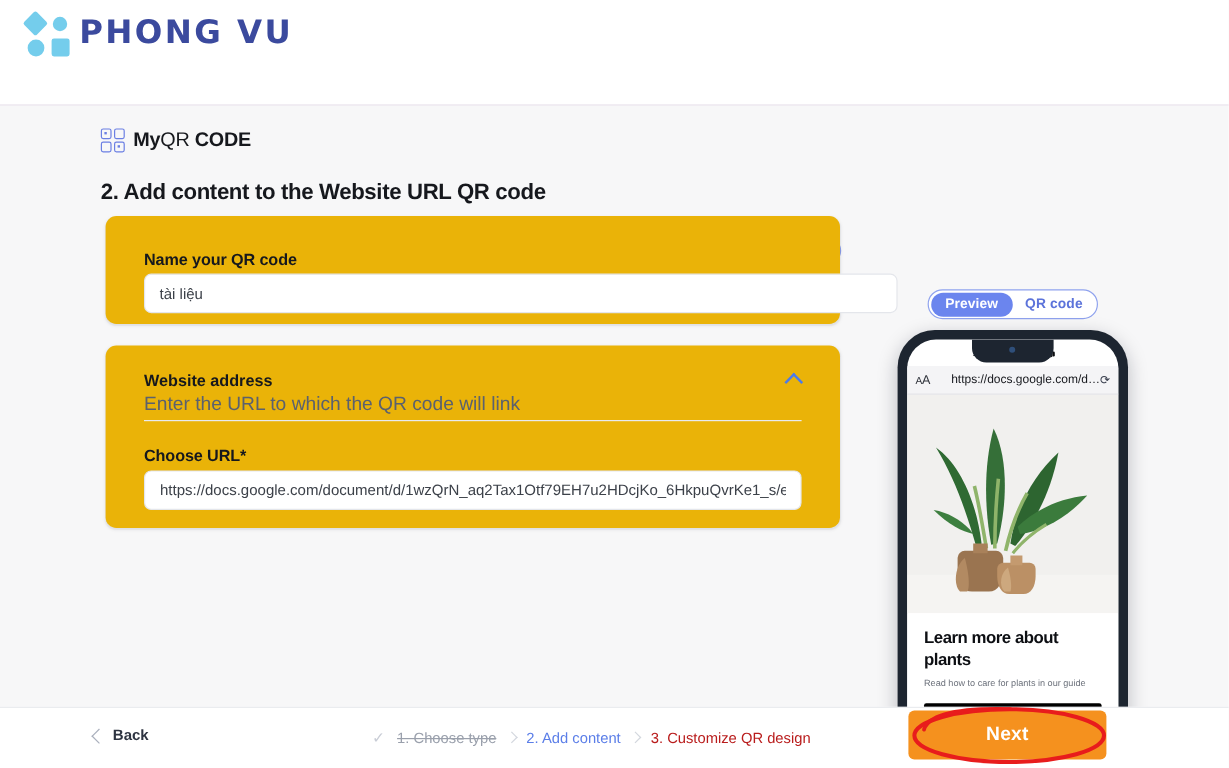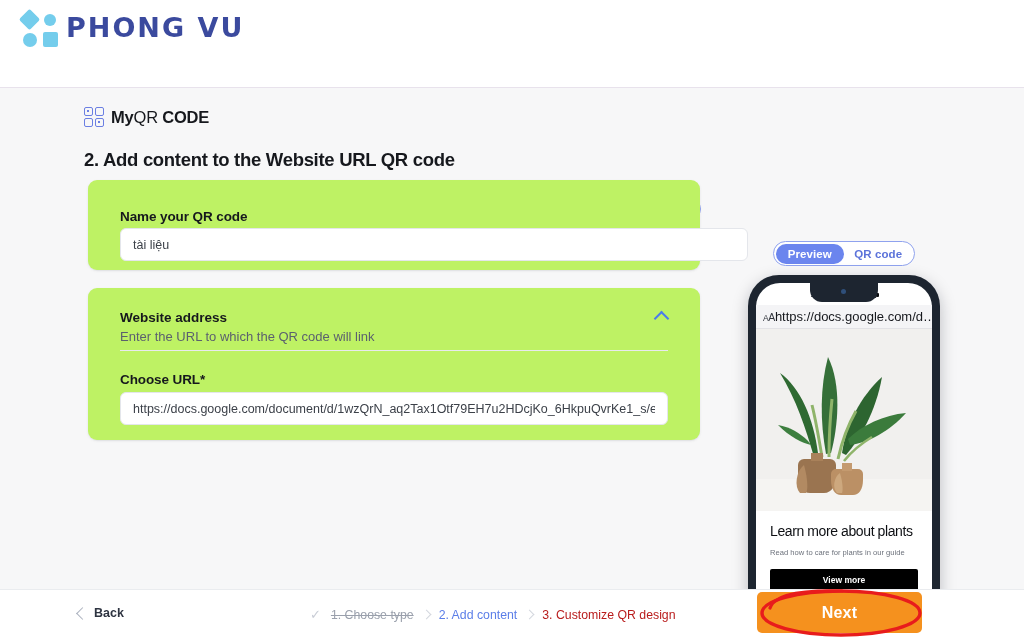--- a/index.html
+++ b/index.html
@@ -70,39 +70,39 @@
     color: #6b7fe3; font-weight: bold; line-height: 1;
   }
 
   .page-title {
     position: absolute; left: 84px; top: 60px;
     font-size: 18.5px; font-weight: bold; color: #16181d; letter-spacing: -0.3px;
   }
 
   
   .card {
-    position: absolute; background: #bef264; border-radius: 9px;
+    position: absolute; background: #eab308; border-radius: 9px;
     box-shadow: 0 1px 3px rgba(20,25,40,0.07), 0 1px 1px rgba(20,25,40,0.04);
   }
   #card-name { left: 88px; top: 91px; width: 612px; height: 90px; }
   #card-url  { left: 88px; top: 199px; width: 612px; height: 152px; }
 
   .field-label {
     font-size: 13.5px; font-weight: bold; color: #16181d; letter-spacing: -0.1px;
   }
   .text-input {
     width: 100%; height: 33px; border: 1px solid #e4e6eb; border-radius: 6px;
     background: #fff; font-family: "Liberation Sans", sans-serif;
     font-size: 12.5px; color: #3c4149; padding: 0 12px; outline: none;
   }
   #name-label { position: absolute; left: 32px; top: 29px; }
   #name-input { position: absolute; left: 32px; top: 48px; width: 628px; }
 
   #addr-title { position: absolute; left: 32px; top: 22px; font-size: 13.5px; font-weight: bold; color: #16181d; }
-  #addr-sub   { position: absolute; left: 32px; top: 41px; font-size: 13px; color: #5b616e; }
+  #addr-sub   { position: absolute; left: 32px; top: 41px; font-size: 16px; color: #5b616e; }
   .divider { position: absolute; left: 32px; top: 62px; width: 548px; height: 1px; background: #e8eaee; }
   .chev-up {
     position: absolute; right: 30px; top: 20px; width: 16px; height: 16px; cursor: pointer;
   }
   .chev-up::before {
     content: ""; position: absolute; left: 2px; top: 5px; width: 9px; height: 9px;
     border-left: 2.4px solid #4a7bec; border-top: 2.4px solid #4a7bec;
     transform: rotate(45deg);
   }
   #url-label { position: absolute; left: 32px; top: 84px; }
@@ -157,31 +157,31 @@
   .batt::before{content:"";position:absolute;left:1px;top:1px;bottom:1px;width:8px;background:#0b0d10;border-radius:1px}
   .batt::after{content:"";position:absolute;right:-2.6px;top:2px;width:1.6px;height:3.5px;background:#0b0d10;border-radius:0 1px 1px 0}
 
   .urlbar {
     position: absolute; left: 0; top: 22px; width: 100%; height: 24px;
     background: #f4f4f6; display: flex; align-items: center; padding: 0 7px;
     border-bottom: 1px solid #e2e2e6;
   }
   .urlbar .aa { font-size: 8.5px; color: #30343c; letter-spacing: -.4px; }
   .urlbar .aa .big { font-size: 10.5px; }
-  .urlbar .u { flex: 1; text-align: right; font-size: 13px; color: #16181d; }
+  .urlbar .u { flex: 1; text-align: right; font-size: 10px; color: #16181d; }
   .urlbar .rl { font-size: 10px; color: #3b4150; }
 
   .hero {
     position: absolute; left: 0; top: 46px; width: 100%; height: 182px;
     background: linear-gradient(180deg,#f2f2f0 0%, #efeeec 55%, #e9e8e6 100%);
     overflow: hidden;
   }
 
   .card-body { position: absolute; left: 0; top: 228px; width: 100%; bottom: 34px; background:#fff; padding: 12px 14px 0 14px; }
-  .pv-title { font-size: 14px; font-weight: normal; color: #0d0f13; line-height: 1.25; letter-spacing: -.4px; }
+  .pv-title { font-size: 14px; font-weight: bold; color: #0d0f13; line-height: 1.25; letter-spacing: -.4px; }
   .pv-sub { margin-top: 7px; font-size: 7.6px; color: #6d727c; }
   .pv-btn {
     margin-top: 12px; width: 100%; height: 22px; background: #000; color: #fff;
     display: flex; align-items: center; justify-content: center;
     font-size: 8.5px; font-weight: bold; border-radius: 2px; cursor: pointer;
   }
   .tabbar {
     position: absolute; left:0; bottom: 0; width: 100%; height: 34px;
     background: #f6f6f7; border-top: 1px solid #e4e4e8;
     display: flex; align-items: center; justify-content: space-around;

